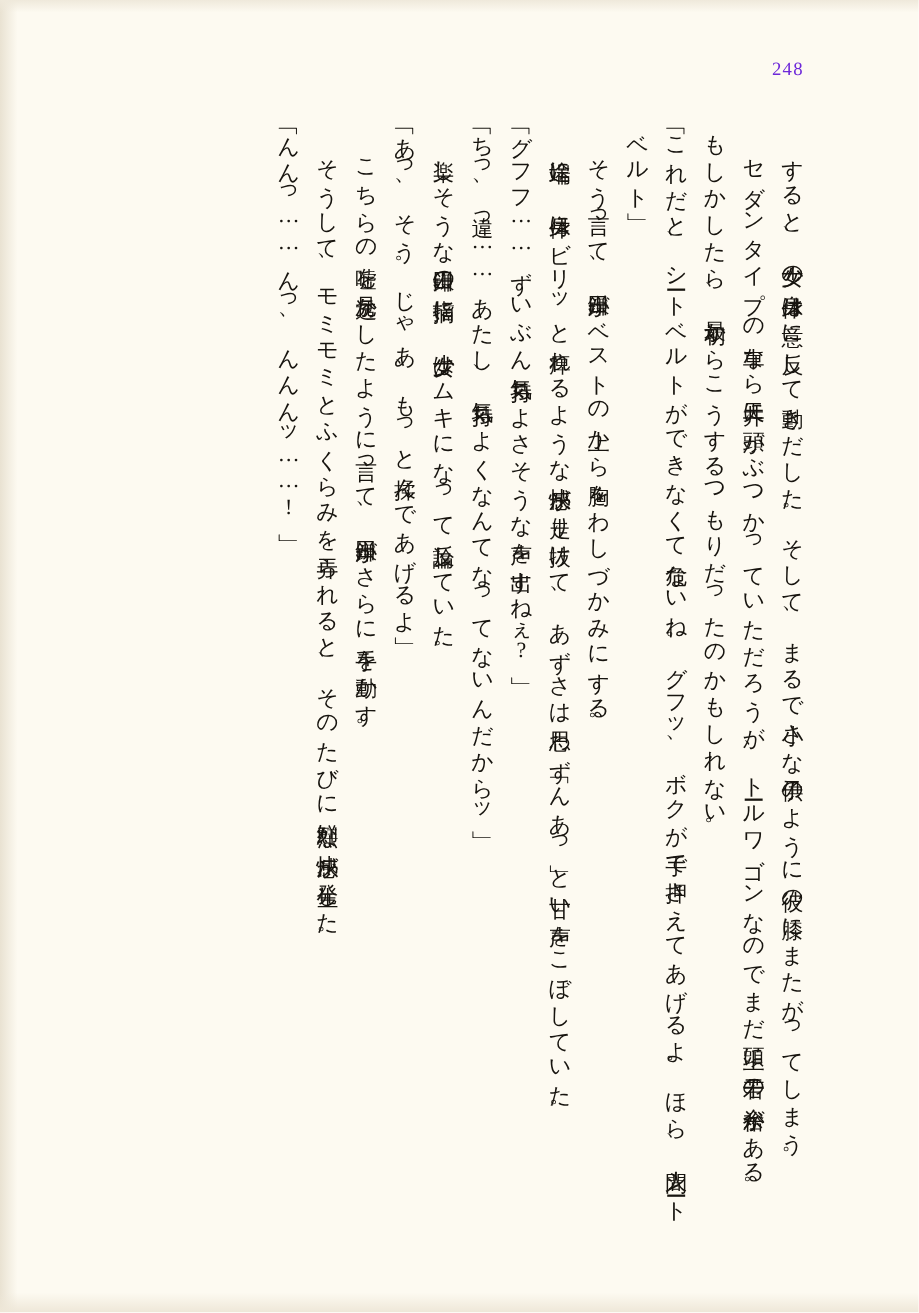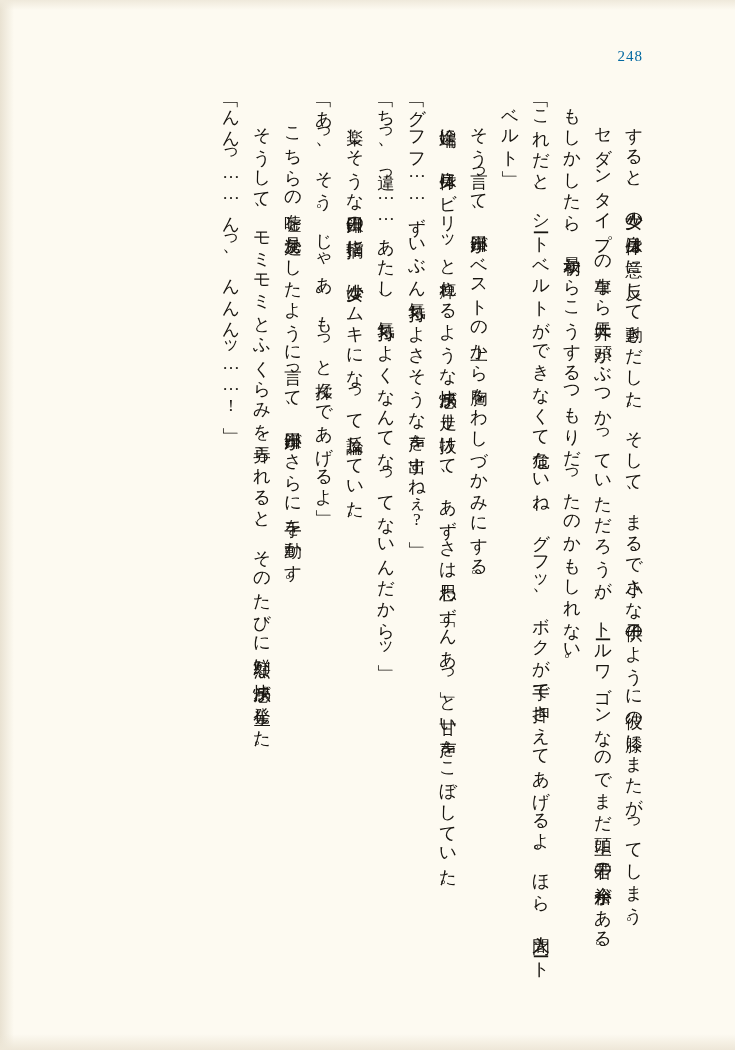--- a/index.html
+++ b/index.html
@@ -37,21 +37,21 @@
     width: 100%; height: 16px;
     background: linear-gradient(to top, #eee7d8, rgba(253,250,241,0));
     pointer-events: none;
   }
   .page-number {
     position: absolute;
     top: 48px;
     right: 92px;
     font-size: 15px;
     letter-spacing: 1px;
-    color: #0369a1;
+    color: #6d28d9;
   }
   .body-text {
     position: absolute;
     top: 96px;
     right: 86px;
     height: 880px;
     width: 560px;
     writing-mode: vertical-rl;
     text-orientation: upright;
     font-size: 17.5px;

